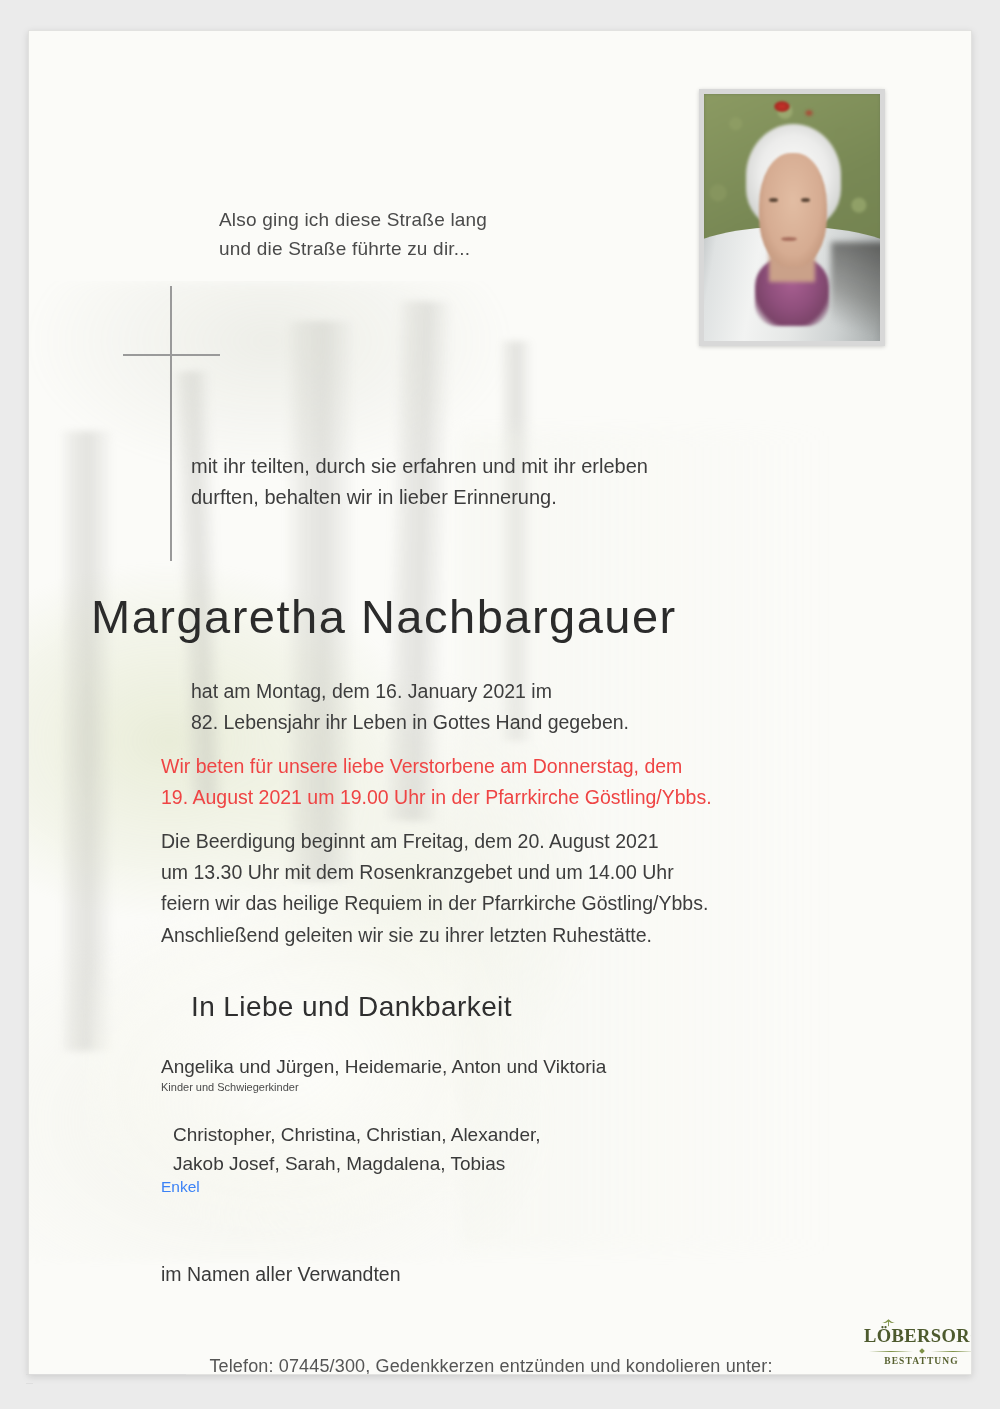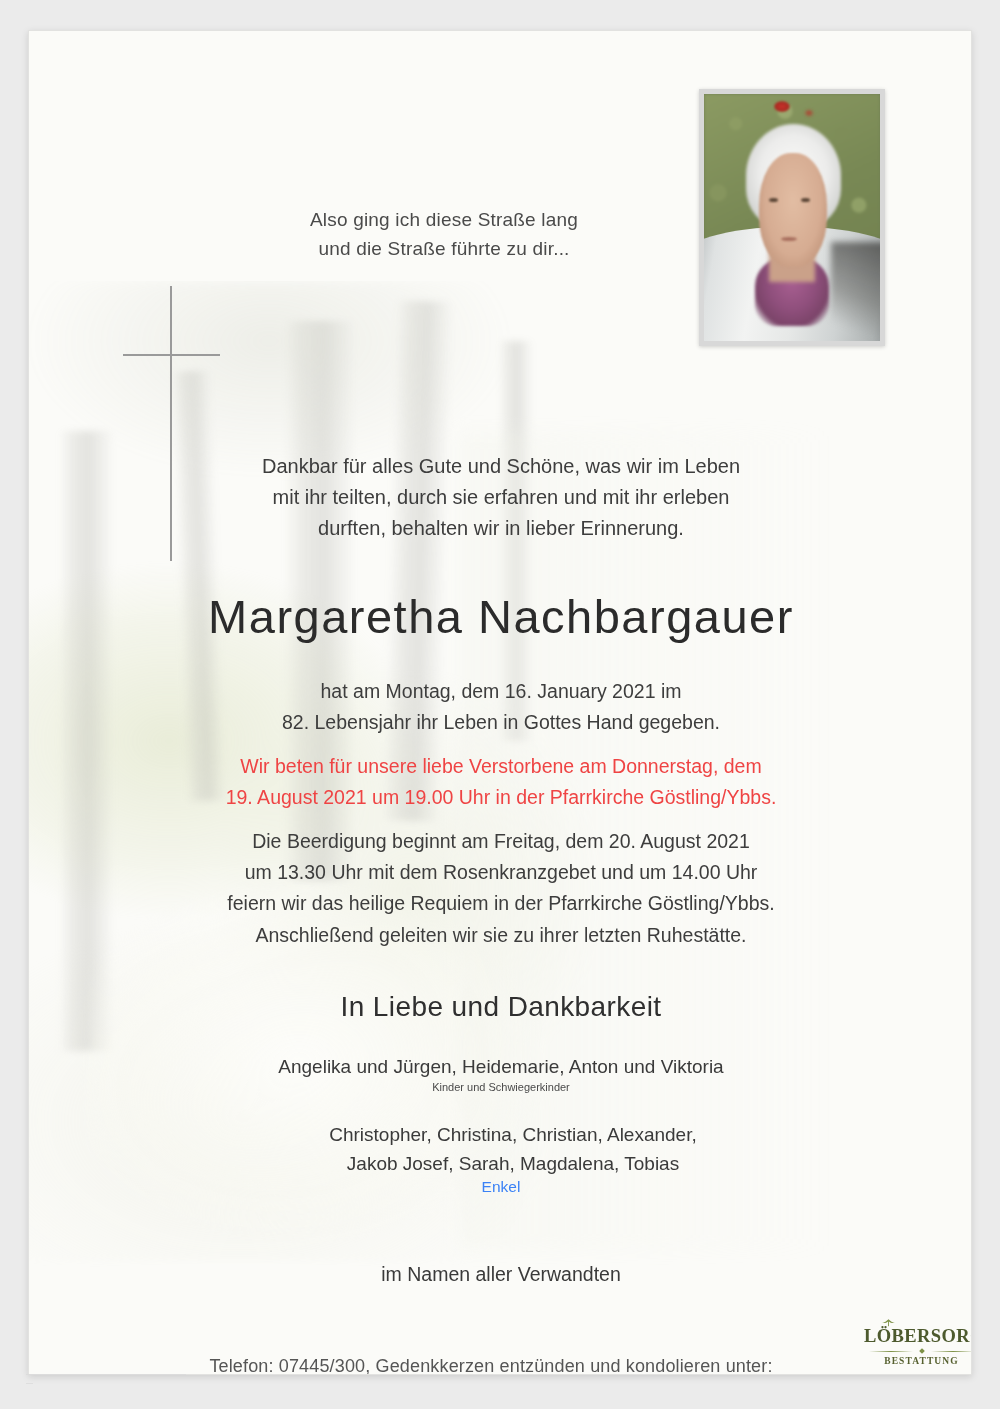--- a/index.html
+++ b/index.html
@@ -74,21 +74,21 @@
   
   #wm-haze{
     position:absolute; left:430px; top:150px; width:520px; height:820px;
     background:linear-gradient(to right, rgba(236,238,226,.38) 0%, rgba(255,255,255,0) 72%);
     filter:blur(8px);
   }
 
   
   #content { position:absolute; inset:0; }
 
-  .txt { color:#3a3a3a; text-align:center; font-weight:300; }
+  .txt { color:#3a3a3a; text-align:left; font-weight:300; }
 
   
   #quote{
     position:absolute; left:190px; top:175px; width:450px;
     font-size:19px; line-height:1.5; letter-spacing:.2px; color:#4a4a4a;
   }
 
   
   #cross{ position:absolute; left:96px; top:250px; width:130px; height:300px; }
   #cross-v{
@@ -337,21 +337,20 @@
           <div id="ph-neck"></div>
           <div id="ph-hair"></div>
           <div id="ph-face"></div>
           <div class="ph-eye" id="ph-eye-l"></div>
           <div class="ph-eye" id="ph-eye-r"></div>
           <div id="ph-mouth"></div>
         </div>
       </div>
 
       <div class="txt" id="intro">
-        <div>Dankbar für alles Gute und Schöne, was wir im Leben</div>
         <div>mit ihr teilten, durch sie erfahren und mit ihr erleben</div>
         <div>durften, behalten wir in lieber Erinnerung.</div>
       </div>
 
       <div class="txt" id="name">Margaretha Nachbargauer</div>
 
       <div class="txt" id="death">
         <div>hat am Montag, dem 16. January 2021 im</div>
         <div>82. Lebensjahr ihr Leben in Gottes Hand gegeben.</div>
       </div>

